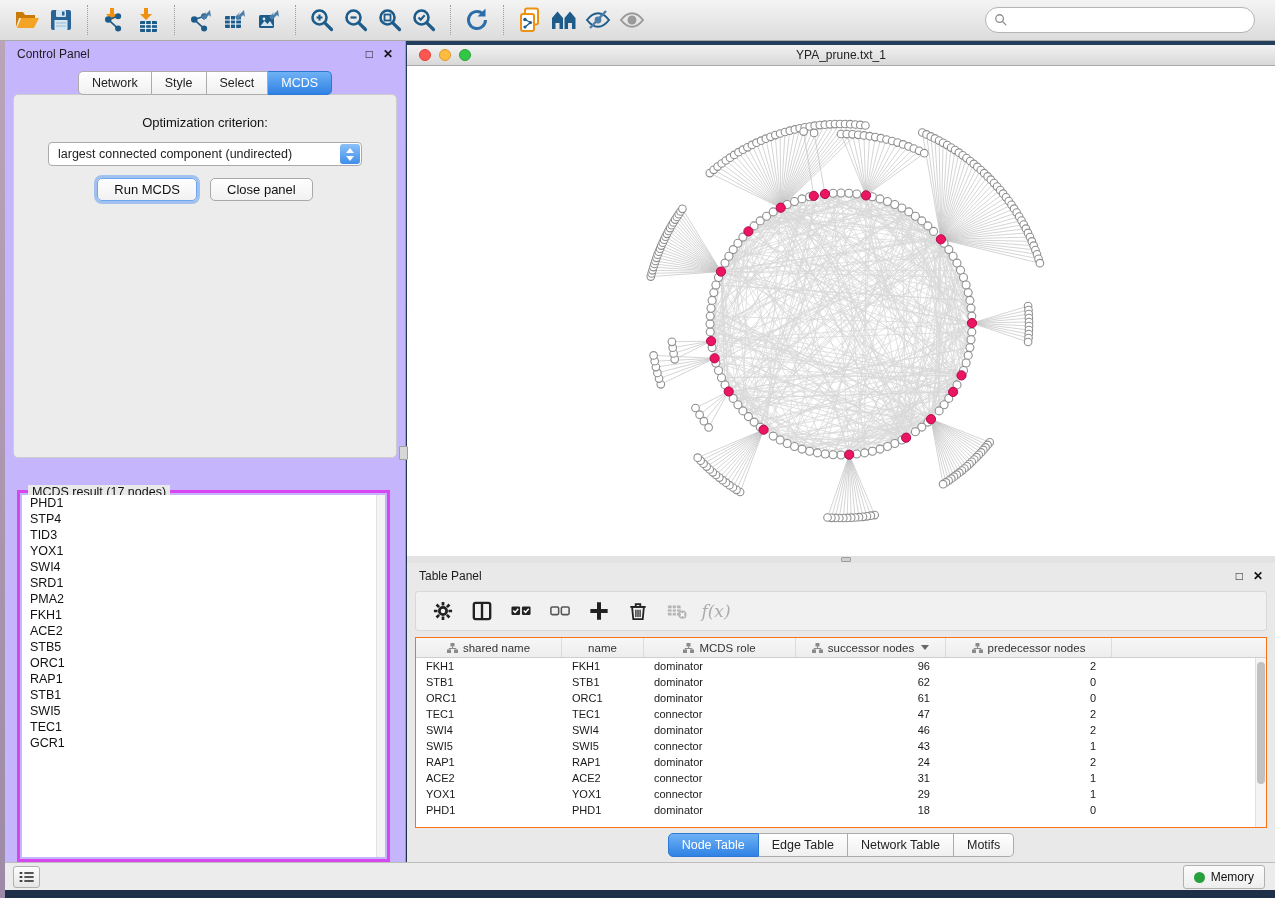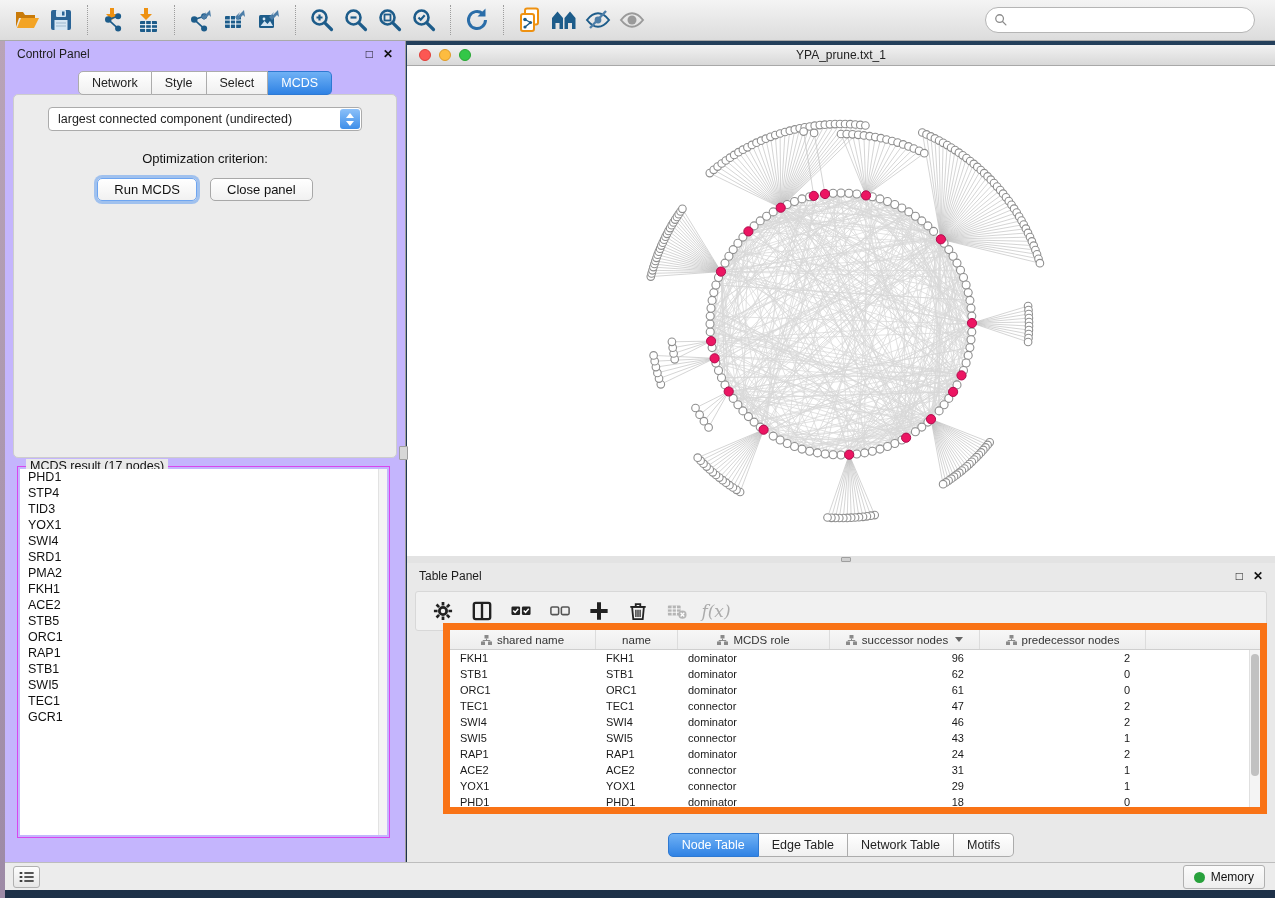--- a/index.html
+++ b/index.html
@@ -43,21 +43,21 @@
   #criterion { position:relative; margin:12px auto 0; width:314px; height:24px; background:#fff;
     border:1px solid #ababab; border-radius:4px; font-size:12.5px; display:flex; align-items:center; padding-left:9px; }
   #criterion .stepper { position:absolute; right:1px; top:1px; bottom:1px; width:20px; border-radius:3px;
     background:linear-gradient(#8cc0f9,#3d8ee9); display:flex; flex-direction:column; align-items:center; justify-content:center; gap:3px; }
   .tri-up { width:0; height:0; border-left:4px solid transparent; border-right:4px solid transparent; border-bottom:5px solid #fff; }
   .tri-down { width:0; height:0; border-left:4px solid transparent; border-right:4px solid transparent; border-top:5px solid #fff; }
   #cp-buttons { display:flex; justify-content:center; gap:13px; margin-top:12px; }
   .mac-btn { height:23px; padding:0 16px; font-size:13px; color:#111; background:linear-gradient(#ffffff,#f1f1f1);
     border:1px solid #a8a8a8; border-radius:5px; font-family:"Liberation Sans",sans-serif; }
   .mac-btn.focused { box-shadow:0 0 0 3px rgba(110,165,240,.6); border-color:#6ea5f0; }
-  #mcds-group { position:absolute; left:12px; right:15px; top:425px; height:372px; border:1px solid #d946ef; }
+  #mcds-group { position:absolute; left:12px; right:15px; top:449px; height:372px; border:3px solid #d946ef; }
   #mcds-legend { position:absolute; top:-8px; left:8px; background:#e9e9e9; padding:0 4px; font-size:12.5px; color:#111; }
   #mcds-list { position:absolute; inset:2px; background:#fff; overflow:hidden; }
   #mcds-scroll { position:absolute; right:0; top:0; bottom:0; width:9px; background:#f4f4f4; border-left:1px solid #e2e2e2; }
   .mcds-item { font-size:12.5px; line-height:16px; padding-left:8px; color:#111; }
 
   
   #net-window { position:absolute; left:407px; top:45px; right:0; height:511px; background:#fff; }
   #net-titlebar { height:21px; background:linear-gradient(#f2f2f2,#d8d8d8); border-bottom:1px solid #a8a8a8;
     display:flex; align-items:center; position:relative; }
   .tl { width:12px; height:12px; border-radius:50%; margin-left:8px; }
@@ -70,21 +70,21 @@
   #net-grip { position:absolute; left:50%; top:1px; width:10px; height:5px; background:#cfcfcf; border:1px solid #9f9f9f; border-radius:1px; }
   #v-splitter-grip { position:absolute; left:399px; top:446px; width:9px; height:14px; background:#d7d7d7; border:1px solid #9f9f9f; border-radius:1px; z-index:5; }
 
   
   #table-panel { position:absolute; left:407px; top:563px; right:0; height:299px; background:#e9e9e9; }
   #tp-toolbar { position:absolute; left:8px; right:8px; top:28px; height:40px; background:#f1f1f1;
     border:1px solid #d8d8d8; border-radius:3px; display:flex; align-items:center; gap:17px; padding-left:16px; }
   #tp-toolbar .ticon { width:22px; height:22px; display:flex; align-items:center; justify-content:center; }
   #tp-toolbar .ticon svg { width:20px; height:20px; }
   #fx-icon { font-family:"DejaVu Serif", serif; font-style:italic; font-size:17px; color:#ababab; }
-  #tp-table { position:absolute; left:8px; right:8px; top:60px; height:191px; background:#fff; border:7px solid #f97316;margin-left:28px; }
+  #tp-table { position:absolute; left:8px; right:8px; top:74px; height:191px; background:#fff; border:1px solid #f97316; }
   #tp-header { display:flex; height:20px; background:linear-gradient(#f7f7f7,#ededed); border-bottom:1px solid #cfcfcf; }
   .hcell { display:flex; align-items:center; justify-content:center; gap:5px; font-size:11.5px; color:#333;
     border-right:1px solid #dcdcdc; height:100%; }
   .hcell:last-child { border-right:none; }
   .hcell svg { width:11px; height:10px; }
   .sort-tri { width:0; height:0; border-left:4px solid transparent; border-right:4px solid transparent; border-top:5px solid #666; margin-left:2px; }
   #tp-body { position:absolute; left:0; right:11px; top:20px; bottom:0; overflow:hidden; }
   .trow { display:flex; height:16px; align-items:center; }
   .tcell { font-size:11px; color:#1a1a1a; overflow:hidden; white-space:nowrap; }
   .tcell.text { padding-left:10px; text-align:left; }
@@ -257,28 +257,28 @@
       <span style="font-weight:bold;">✕</span>
     </span>
   </div>
   <div id="cp-tabs">
       <div class="tab">Network</div>
       <div class="tab">Style</div>
       <div class="tab">Select</div>
       <div class="tab selected">MCDS</div>
     </div>
   <div id="cp-box">
+    <div id="opt-label">Optimization criterion:</div>
     <div id="criterion">
       <span>largest connected component (undirected)</span>
       <span class="stepper">
         <span class="tri-up"></span>
           <span class="tri-down"></span>
       </span>
     </div>
-    <div id="opt-label">Optimization criterion:</div>
     <div id="cp-buttons">
       <button class="mac-btn focused">Run MCDS</button>
       <button class="mac-btn">Close panel</button>
     </div>
   </div>
   <div id="mcds-group">
     <div id="mcds-legend">MCDS result (17 nodes)</div>
     <div id="mcds-list">
       <div class="mcds-item">PHD1</div>
         <div class="mcds-item">STP4</div>

